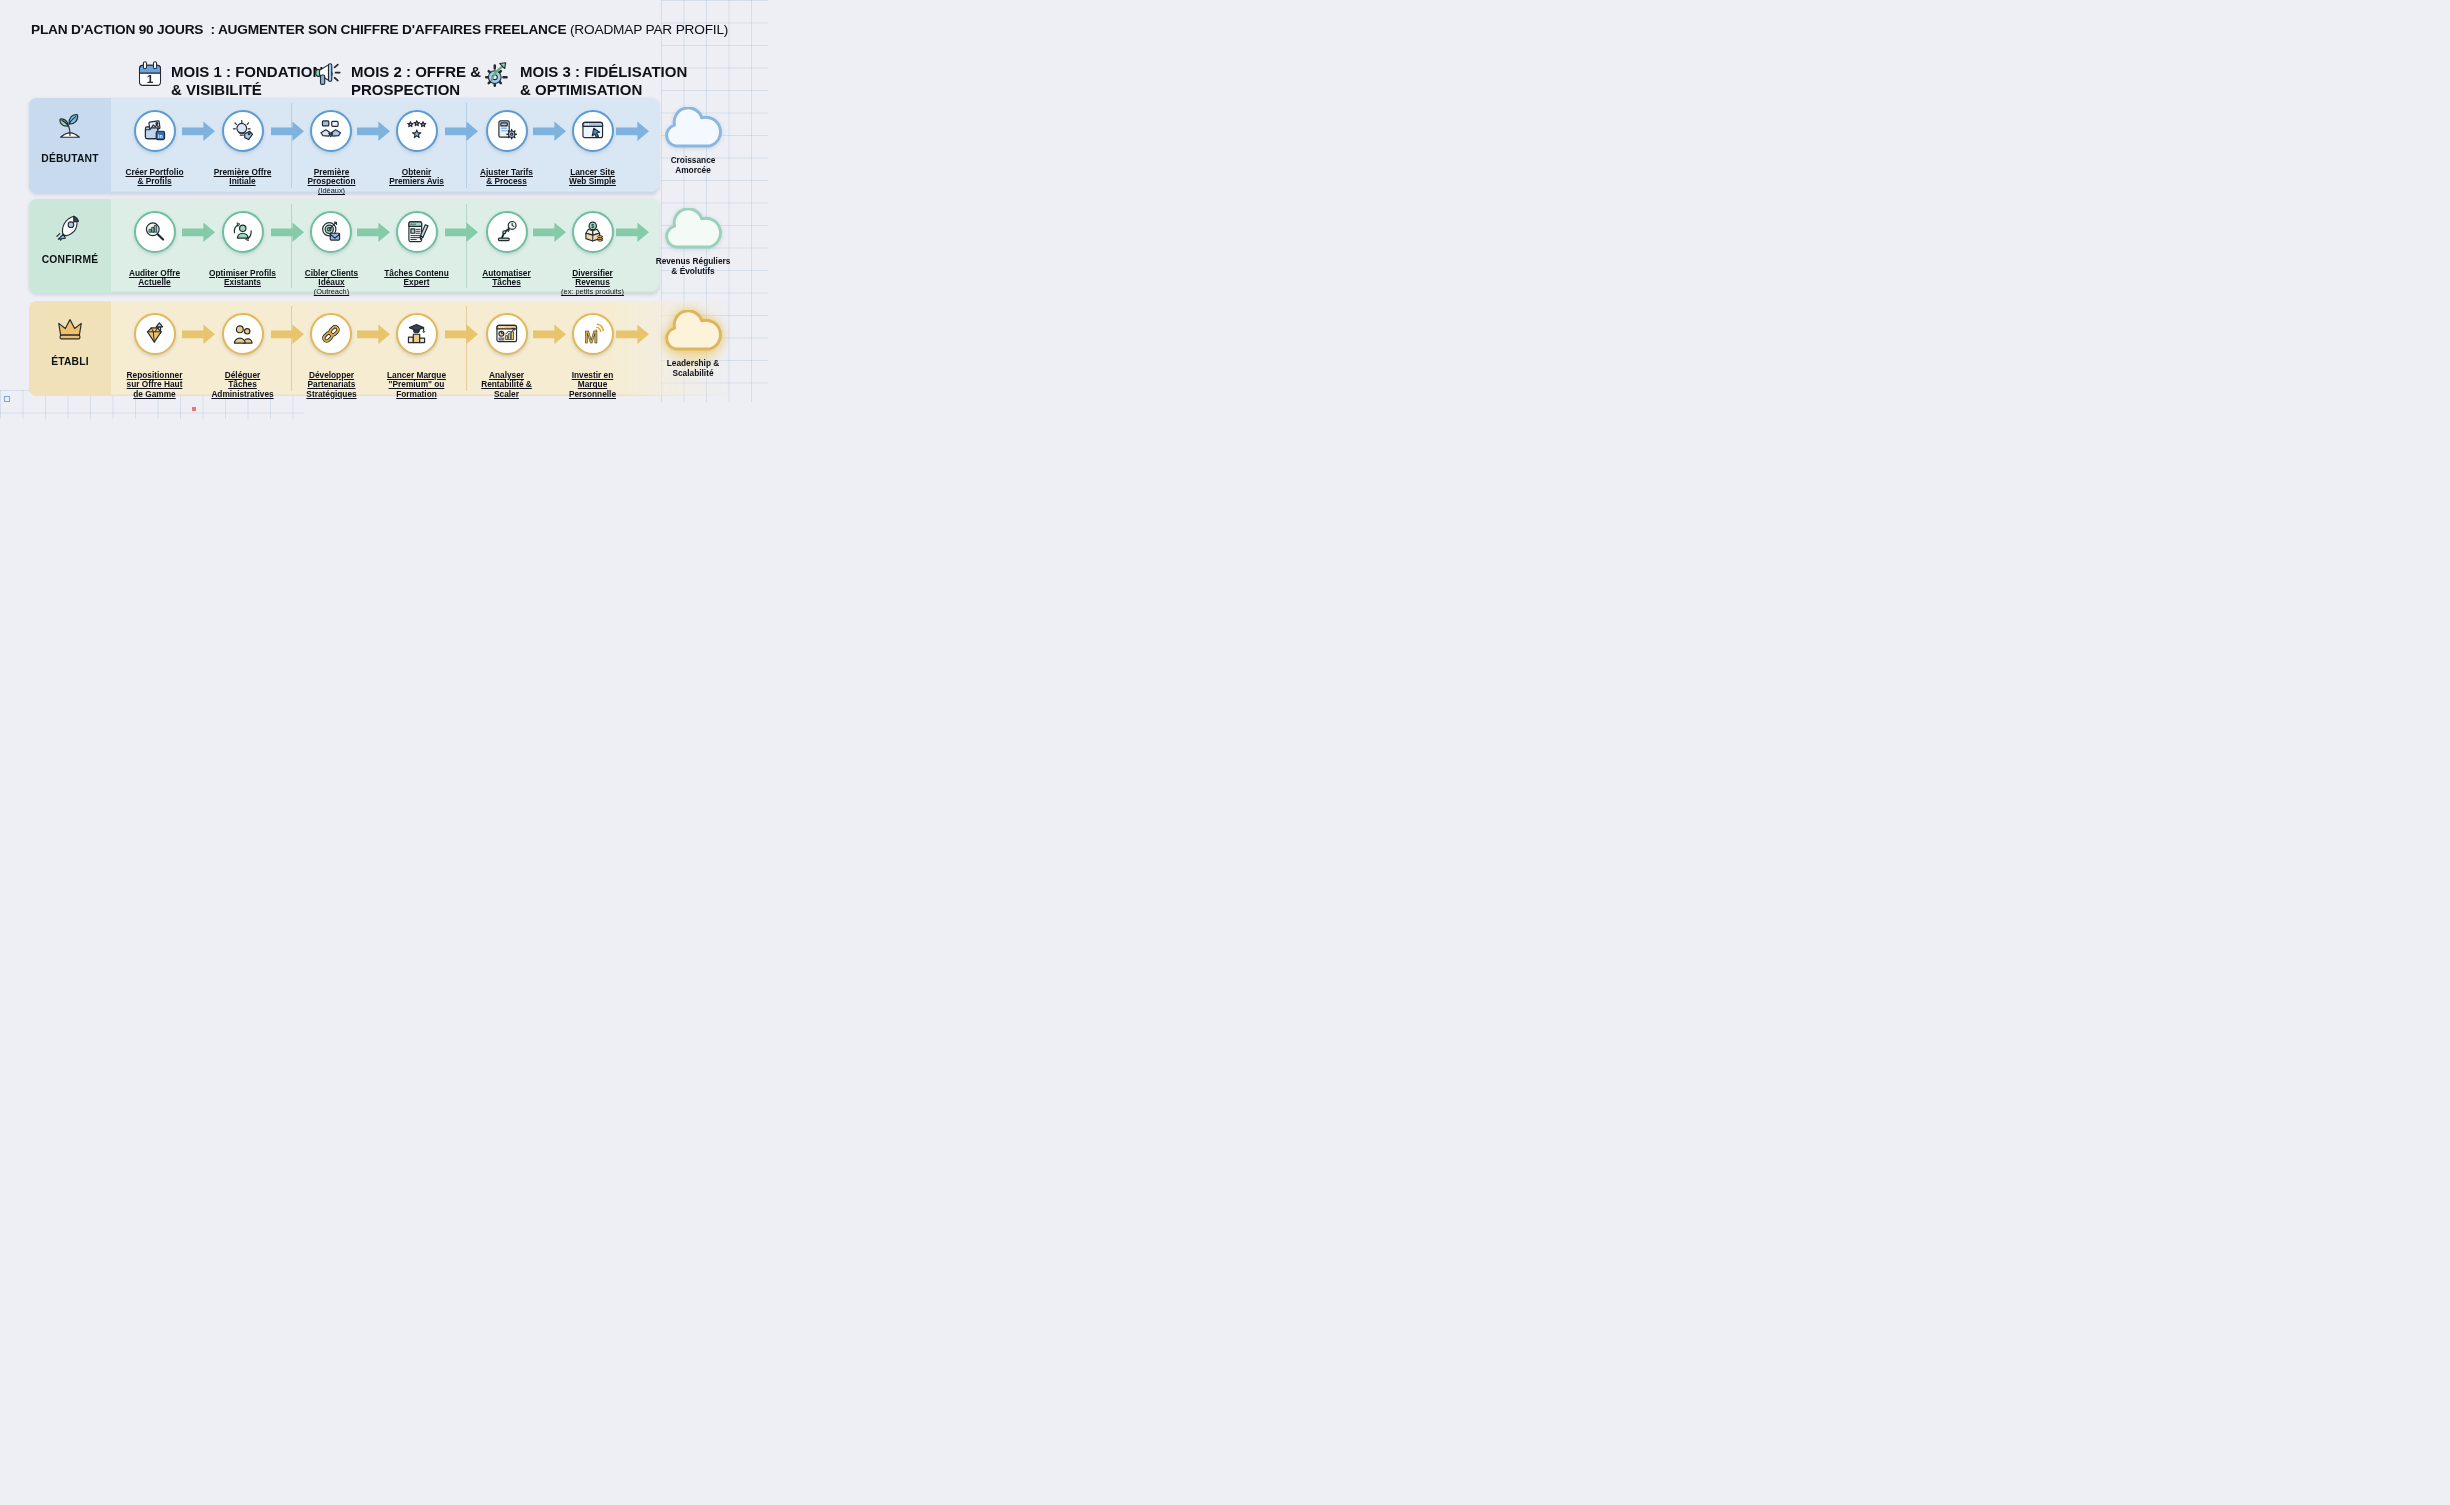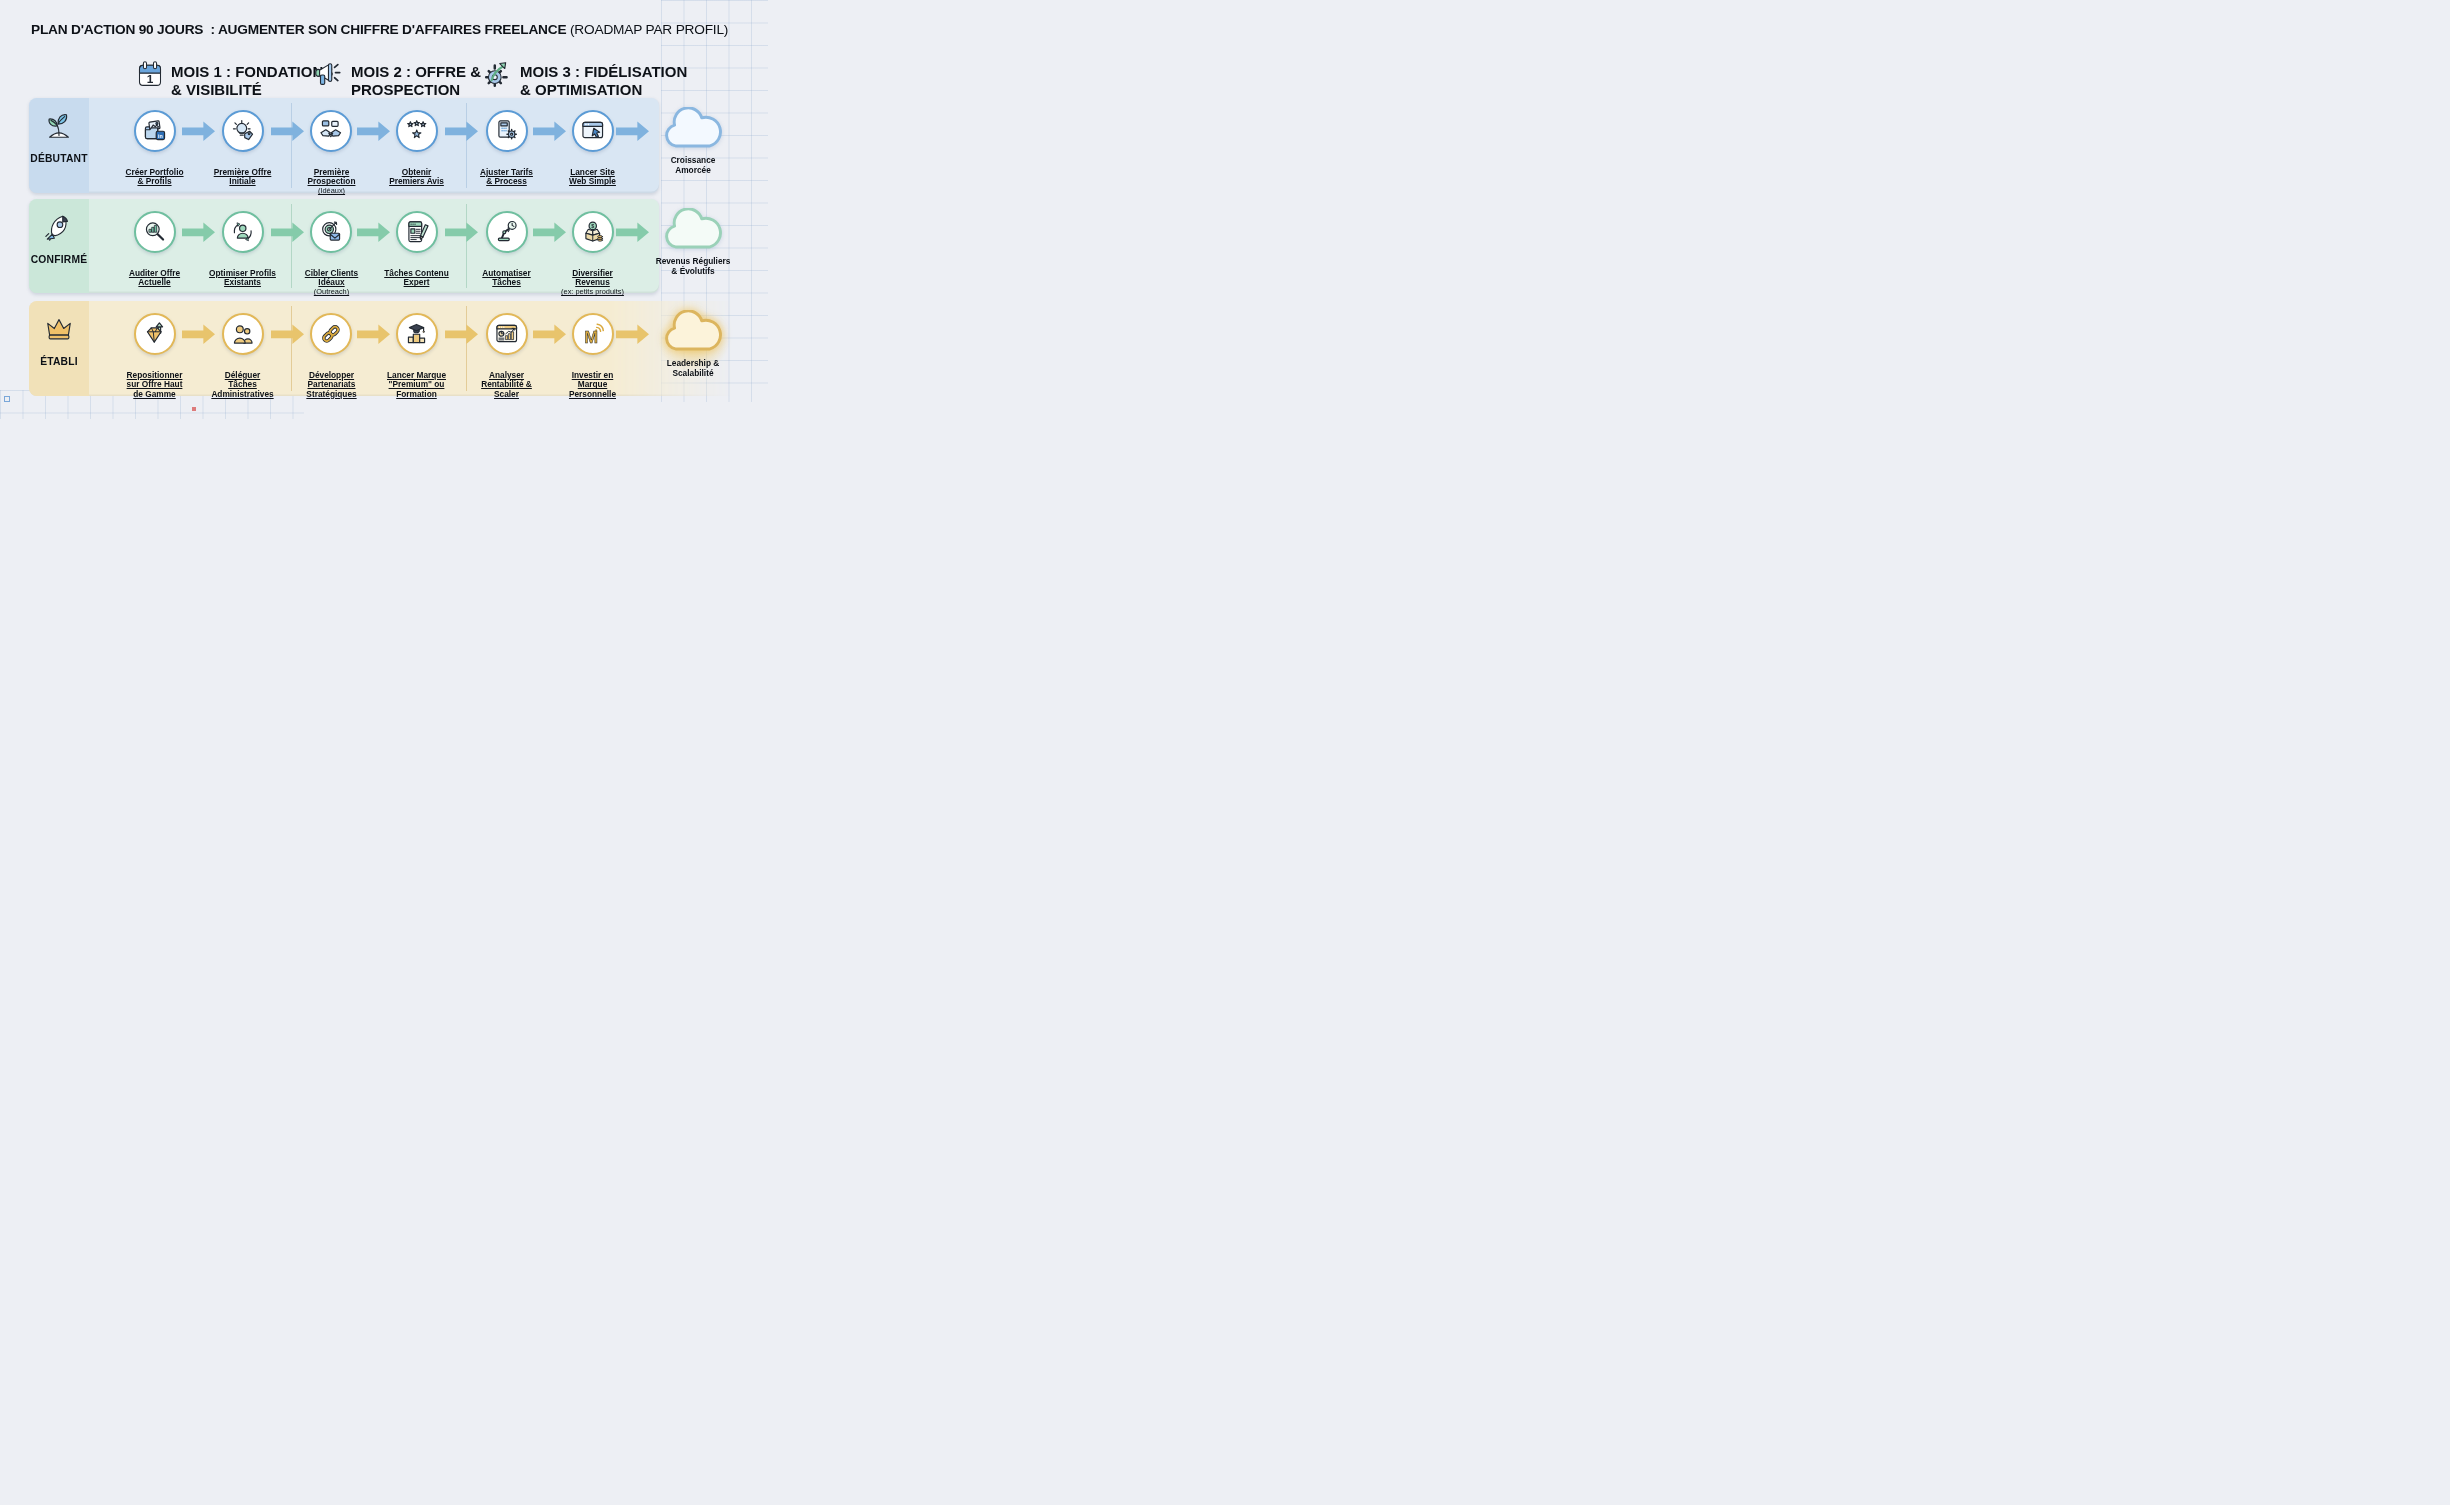--- a/index.html
+++ b/index.html
@@ -19,21 +19,21 @@
   .month { position:absolute; top:59px; height:33px; z-index:3; }
   .month-icon { position:absolute; top:0; }
   .month-text { position:absolute; top:4px; font-size:15px; font-weight:bold; line-height:1.22; white-space:nowrap; }
 
   .row { position:absolute; left:29px; width:739px; z-index:2; }
   .band { position:absolute; left:0; top:0; width:630px; height:100%; border-radius:7.8px;
           background:var(--band); box-shadow:0 1.5px 3.4px rgba(90,110,140,.20), inset 0 -1.5px 0 rgba(0,0,0,.05); }
   .row[data-row="2"] .band { width:710px;
      -webkit-mask-image:linear-gradient(90deg,#000 82%, transparent 99%);
      mask-image:linear-gradient(90deg,#000 82%, transparent 99%); }
-  .label-zone { position:absolute; left:0; top:0; width:60px; height:100%;
+  .label-zone { position:absolute; left:0; top:0; width:82px; height:100%;
                 background:var(--label-zone); border-radius:7.8px 0 0 7.8px; }
   .profile-icon { position:absolute; left:50%; top:12.7px; transform:translateX(-50%); }
   .profile-name { position:absolute; top:55px; width:100%; text-align:center;
                   font-size:10.3px; font-weight:bold; letter-spacing:0.2px; }
   .divider { position:absolute; top:4.9px; height:calc(100% - 9.8px); width:1px;
              background:var(--divider); opacity:.55; }
   .circle { position:absolute; top:11.8px; width:42px; height:42px; border-radius:50%;
             background:#fff; border:2.9px solid var(--ring); display:flex; align-items:center;
             justify-content:center; box-shadow:0 1.5px 3.4px rgba(60,80,110,.18); }
   .arrow { position:absolute; top:22.5px; width:33px; height:20.6px; }

